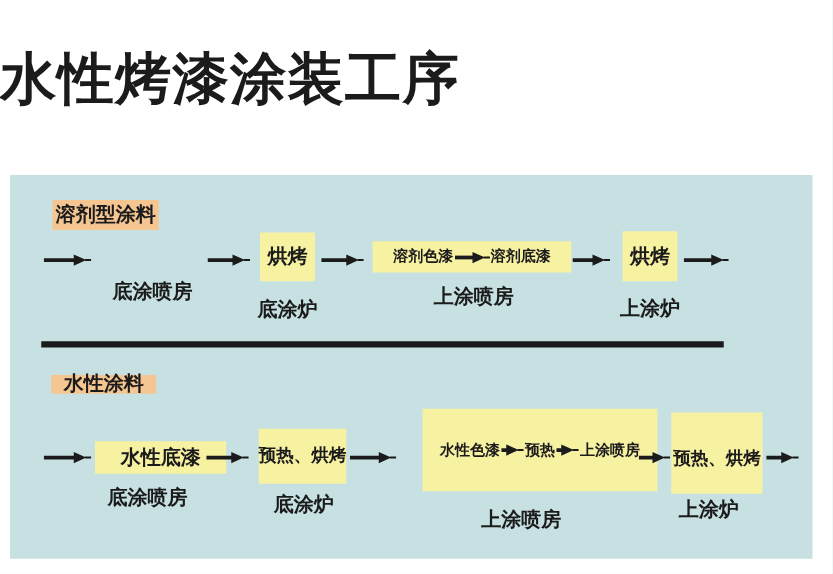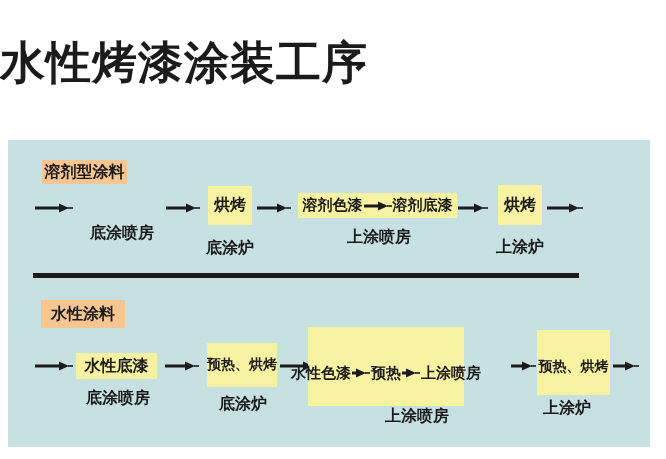--- a/index.html
+++ b/index.html
@@ -5,21 +5,21 @@
   html,body{margin:0;padding:0;}
   body{font-family:"Liberation Sans","DejaVu Sans",sans-serif;background:#ffffff;}
   .page{position:relative;width:666px;height:459px;background:var(--page-bg,#ffffff);overflow:hidden;color:var(--ink,#1b1b1b);}
   .title{position:absolute;left:0;right:0;top:38px;margin:0;text-align:left;font-size:45px;line-height:50px;font-weight:bold;letter-spacing:1px;color:var(--ink,#1b1b1b);}
   .panel{position:absolute;left:8px;top:140px;width:642px;height:307px;background:var(--panel-bg,#c7e1e2);}
   .abs{position:absolute;}
   .cat{background:var(--label-orange,#f5c692);font-size:16px;font-weight:bold;display:flex;align-items:center;justify-content:center;white-space:nowrap;}
   .ybox{background:var(--box-yellow,#f7f1a2);font-size:16px;font-weight:bold;display:flex;align-items:center;justify-content:center;white-space:nowrap;text-align:center;}
   .ybox.small{font-size:14px;font-family:Liberation Mono, monospace;}
   .combo{gap:1px;}
-  .combo .seg{font-size:15px;font-weight:bold;white-space:nowrap;}
+  .combo .seg{font-size:12px;font-weight:bold;white-space:nowrap;}
   .station{position:absolute;transform:translateX(-50%);font-size:16px;font-weight:bold;white-space:nowrap;color:var(--ink,#1b1b1b);}
   svg.arrow{display:block;color:var(--ink,#1b1b1b);flex:0 0 auto;}
   .divider{position:absolute;background:var(--ink,#1b1b1b);}
 </style>
 </head>
 <body>
 
 <div class="page">
   <h1 class="title">水性烤漆涂装工序</h1>
 
@@ -71,47 +71,47 @@
     <div class="station" style="left:512px;top:97px">上涂炉</div>
 
     <svg class="arrow abs" style="left:539px;top:62px" width="36" height="12" viewBox="0 0 36 12">
         <line x1="0" y1="6" x2="24" y2="6" stroke="currentColor" stroke-width="3"></line>
         <polygon points="22,1.5 22,10.5 32,6" fill="currentColor"></polygon>
         <line x1="31" y1="6" x2="36" y2="6" stroke="currentColor" stroke-width="1.6"></line>
       </svg>
 
     <div class="divider" style="left:25px;top:133px;width:546px;height:5px"></div>
 
-    <div class="abs cat" style="left:33px;top:160px;width:84px;height:28px">水性涂料</div>
+    <div class="abs cat" style="left:33px;top:160px;width:84px;height:15px">水性涂料</div>
 
     <svg class="arrow abs" style="left:27px;top:220px" width="38" height="12" viewBox="0 0 38 12">
         <line x1="0" y1="6" x2="26" y2="6" stroke="currentColor" stroke-width="3"></line>
         <polygon points="24,1.5 24,10.5 34,6" fill="currentColor"></polygon>
         <line x1="33" y1="6" x2="38" y2="6" stroke="currentColor" stroke-width="1.6"></line>
       </svg>
 
-    <div class="abs ybox" style="left:68px;top:213px;width:81px;height:26px">水性底漆</div>
+    <div class="abs ybox" style="left:68px;top:213px;width:105px;height:26px">水性底漆</div>
     <div class="station" style="left:110px;top:248px">底涂喷房</div>
 
     <svg class="arrow abs" style="left:157px;top:220px" width="34" height="12" viewBox="0 0 34 12">
         <line x1="0" y1="6" x2="22" y2="6" stroke="currentColor" stroke-width="3"></line>
         <polygon points="20,1.5 20,10.5 30,6" fill="currentColor"></polygon>
         <line x1="29" y1="6" x2="34" y2="6" stroke="currentColor" stroke-width="1.6"></line>
       </svg>
 
     <div class="abs ybox small" style="left:199px;top:203px;width:70px;height:44px">预热、烘烤</div>
     <div class="station" style="left:235px;top:254px">底涂炉</div>
 
     <svg class="arrow abs" style="left:272px;top:220px" width="37" height="12" viewBox="0 0 37 12">
         <line x1="0" y1="6" x2="25" y2="6" stroke="currentColor" stroke-width="3"></line>
         <polygon points="23,1.5 23,10.5 33,6" fill="currentColor"></polygon>
         <line x1="32" y1="6" x2="37" y2="6" stroke="currentColor" stroke-width="1.6"></line>
       </svg>
 
-    <div class="abs ybox combo" style="left:300px;top:187px;width:156px;height:66px;padding-top:13px">
+    <div class="abs ybox combo" style="left:330px;top:187px;width:188px;height:66px;">
       <span class="seg">水性色漆</span>
       <svg class="arrow" width="18" height="12" viewBox="0 0 18 12">
           <line x1="0" y1="6" x2="6" y2="6" stroke="currentColor" stroke-width="3"></line>
           <polygon points="4,1.5 4,10.5 14,6" fill="currentColor"></polygon>
           <line x1="13" y1="6" x2="18" y2="6" stroke="currentColor" stroke-width="1.6"></line>
         </svg>
       <span class="seg">预热</span>
       <svg class="arrow" width="18" height="12" viewBox="0 0 18 12">
           <line x1="0" y1="6" x2="6" y2="6" stroke="currentColor" stroke-width="3"></line>
           <polygon points="4,1.5 4,10.5 14,6" fill="currentColor"></polygon>

